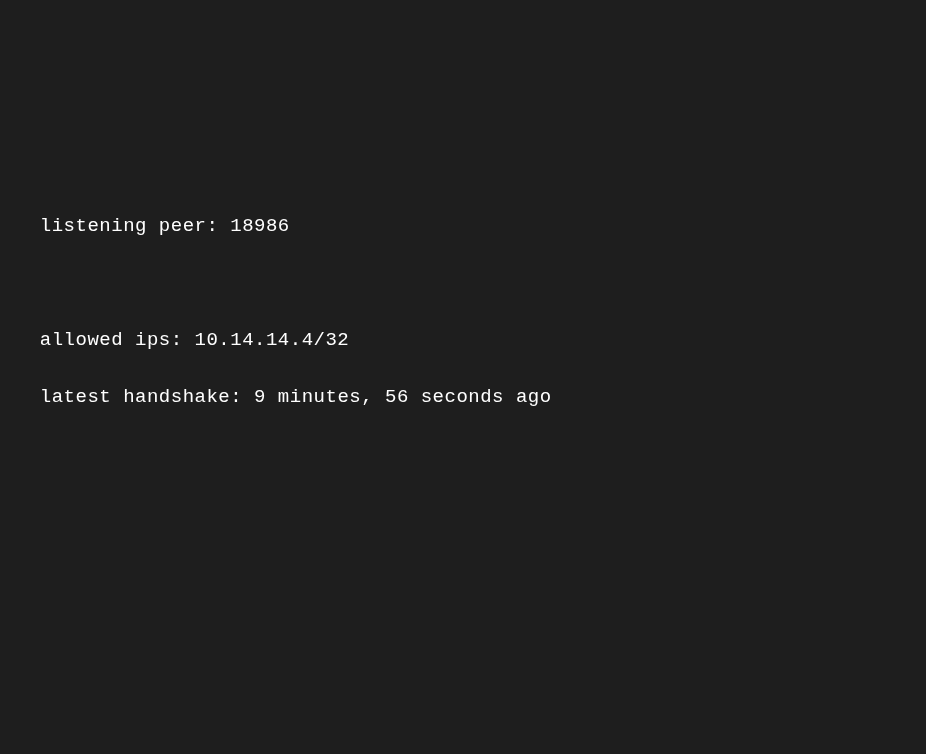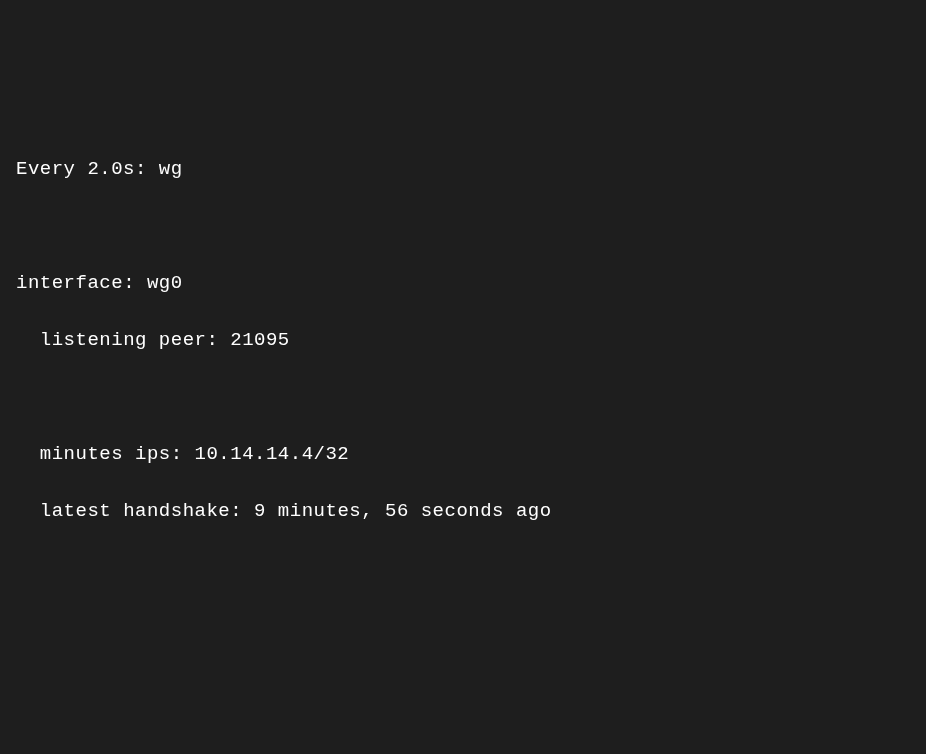--- a/index.html
+++ b/index.html
@@ -39,26 +39,24 @@
     .r-short {
       width: 210px;
     }
   </style>
 </head>
 <body>
 
 
 
 <div>
-<span class="line">Every 2.0s: wg</span>
 <span class="line"> </span>
-<span class="line"><span>interface</span>: <span>wg0</span></span>
-<span class="line">  <span>listening peer</span>: <span>21095</span></span>
+<span class="line">  <span>listening peer</span>: <span>18986</span></span>
 <span class="line"> </span>
-<span class="line">  <span>minutes ips</span>: <span>10.14.14.4/32</span></span>
+<span class="line">  <span>allowed ips</span>: <span>10.14.14.4/32</span></span>
 <span class="line">  <span>latest handshake</span>: <span>9 minutes, 56 seconds ago</span></span>
 
 
 
 
 
 
 
 
 

